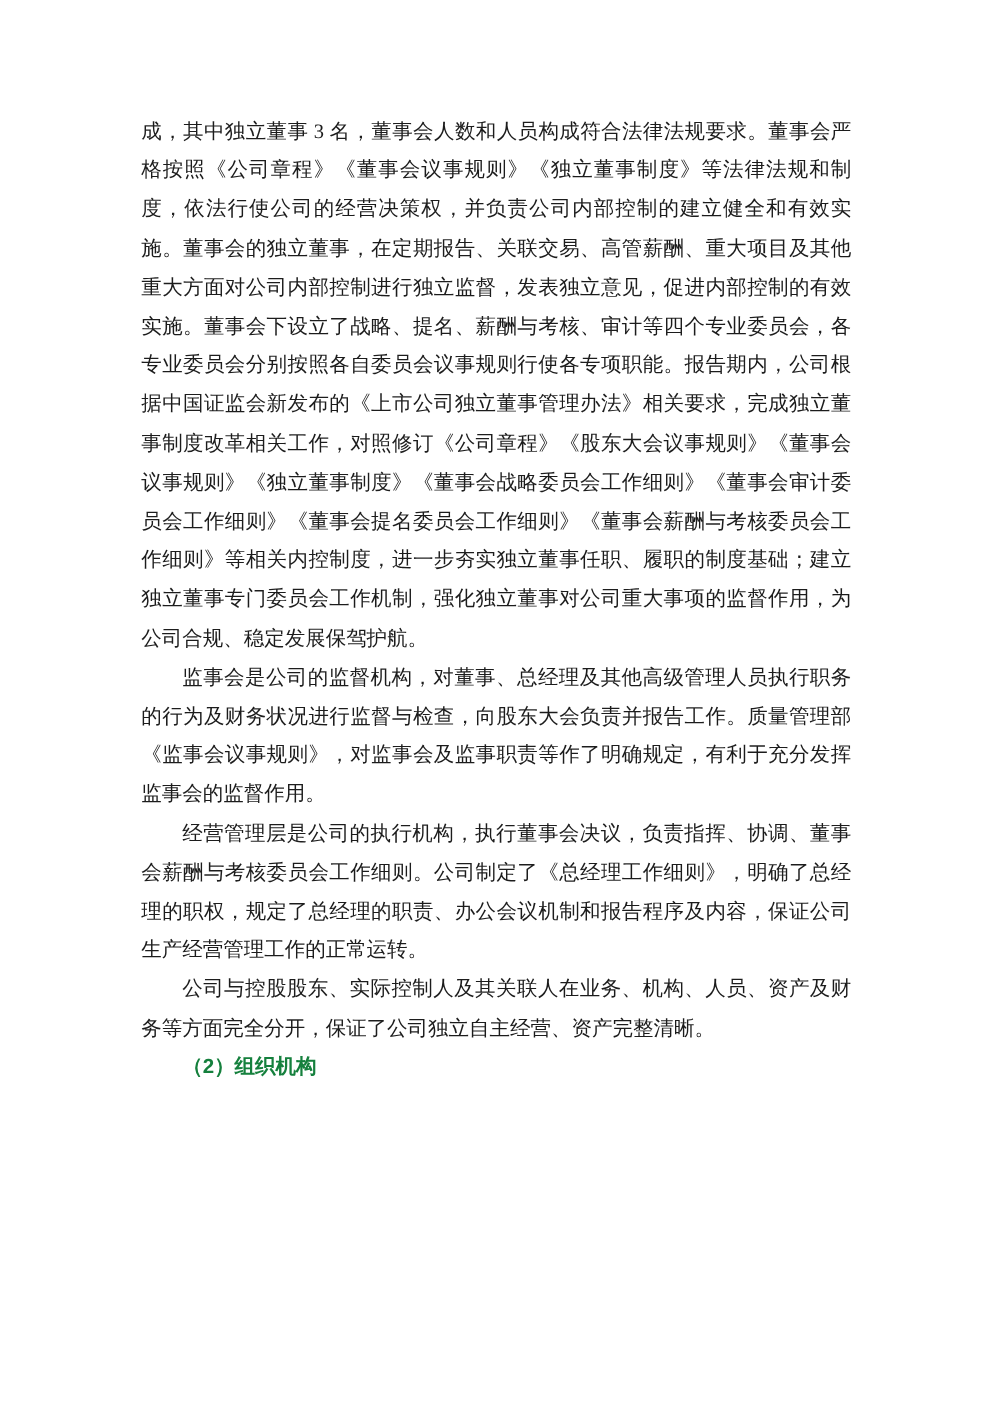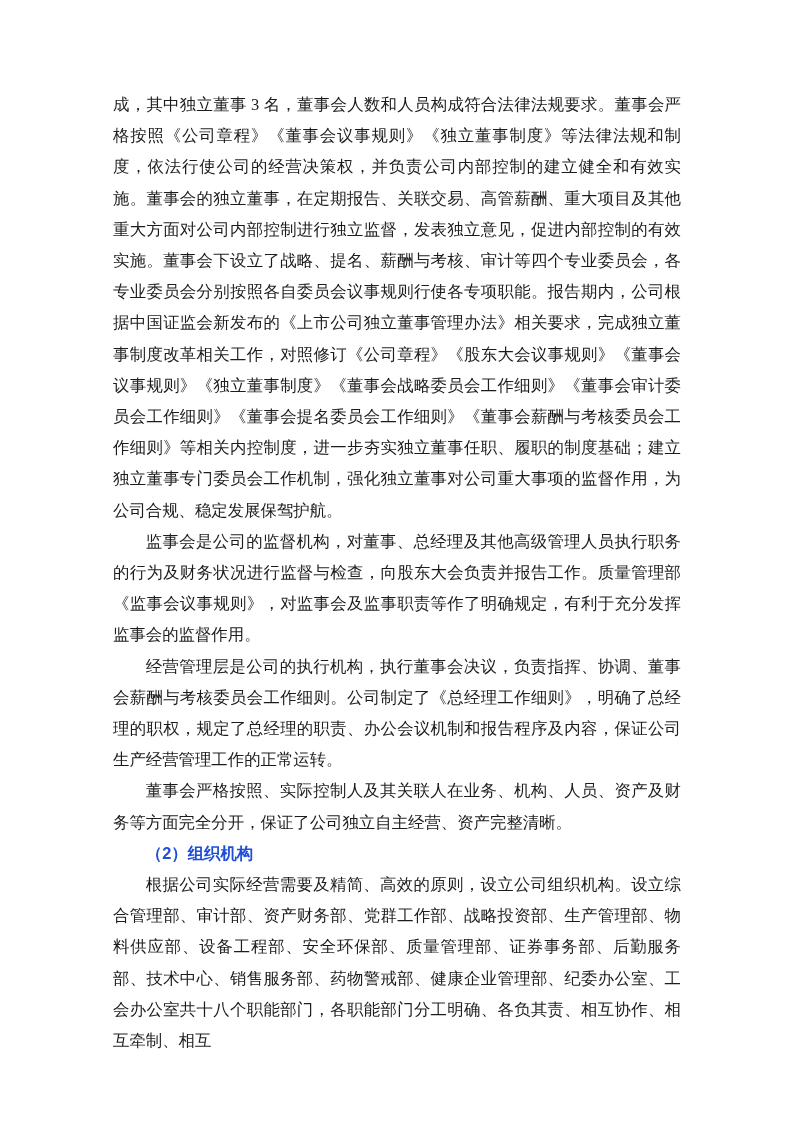--- a/index.html
+++ b/index.html
@@ -34,28 +34,27 @@
   .para.no-indent {
     text-indent: 0;
   }
   .heading {
     margin: 0;
     font-size: 16.4px;
     line-height: 31.2px;
     font-weight: bold;
     text-indent: 2em;
     font-family: "Liberation Sans", "DejaVu Sans", sans-serif;
-    color: #1d4ed8;
+    color: #15803d;
   }
 </style>
 </head>
 <body>
 
 <div class="page">
   <div class="content">
     <p class="para no-indent">成，其中独立董事 3 名，董事会人数和人员构成符合法律法规要求。董事会严格按照《公司章程》《董事会议事规则》《独立董事制度》等法律法规和制度，依法行使公司的经营决策权，并负责公司内部控制的建立健全和有效实施。董事会的独立董事，在定期报告、关联交易、高管薪酬、重大项目及其他重大方面对公司内部控制进行独立监督，发表独立意见，促进内部控制的有效实施。董事会下设立了战略、提名、薪酬与考核、审计等四个专业委员会，各专业委员会分别按照各自委员会议事规则行使各专项职能。报告期内，公司根据中国证监会新发布的《上市公司独立董事管理办法》相关要求，完成独立董事制度改革相关工作，对照修订《公司章程》《股东大会议事规则》《董事会议事规则》《独立董事制度》《董事会战略委员会工作细则》《董事会审计委员会工作细则》《董事会提名委员会工作细则》《董事会薪酬与考核委员会工作细则》等相关内控制度，进一步夯实独立董事任职、履职的制度基础；建立独立董事专门委员会工作机制，强化独立董事对公司重大事项的监督作用，为公司合规、稳定发展保驾护航。</p>
     <p class="para">监事会是公司的监督机构，对董事、总经理及其他高级管理人员执行职务的行为及财务状况进行监督与检查，向股东大会负责并报告工作。质量管理部《监事会议事规则》，对监事会及监事职责等作了明确规定，有利于充分发挥监事会的监督作用。</p>
     <p class="para">经营管理层是公司的执行机构，执行董事会决议，负责指挥、协调、董事会薪酬与考核委员会工作细则。公司制定了《总经理工作细则》，明确了总经理的职权，规定了总经理的职责、办公会议机制和报告程序及内容，保证公司生产经营管理工作的正常运转。</p>
-    <p class="para">董事会严格按照、实际控制人及其关联人在业务、机构、人员、资产及财务等方面完全分开，保证了公司独立自主经营、资产完整清晰。</p>
+    <p class="para">公司与控股股东、实际控制人及其关联人在业务、机构、人员、资产及财务等方面完全分开，保证了公司独立自主经营、资产完整清晰。</p>
     <h3 class="heading">（2）组织机构</h3>
-    <p class="para">根据公司实际经营需要及精简、高效的原则，设立公司组织机构。设立综合管理部、审计部、资产财务部、党群工作部、战略投资部、生产管理部、物料供应部、设备工程部、安全环保部、质量管理部、证券事务部、后勤服务部、技术中心、销售服务部、药物警戒部、健康企业管理部、纪委办公室、工会办公室共十八个职能部门，各职能部门分工明确、各负其责、相互协作、相互牵制、相互</p>
   </div>
 </div>
 
 </body></html>

